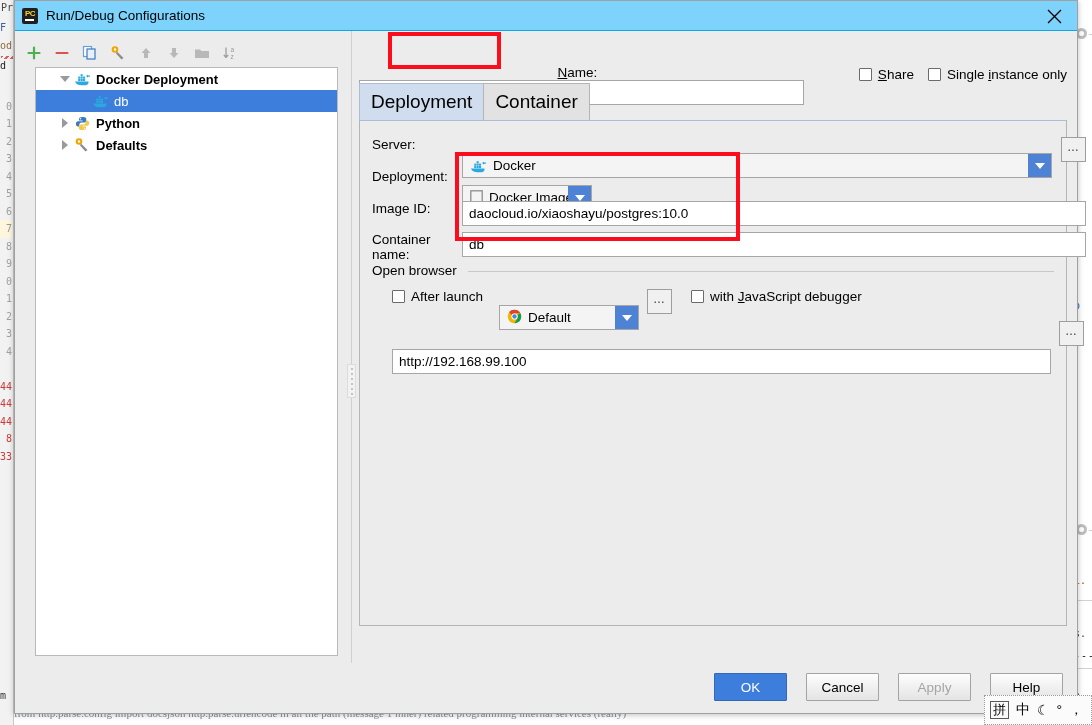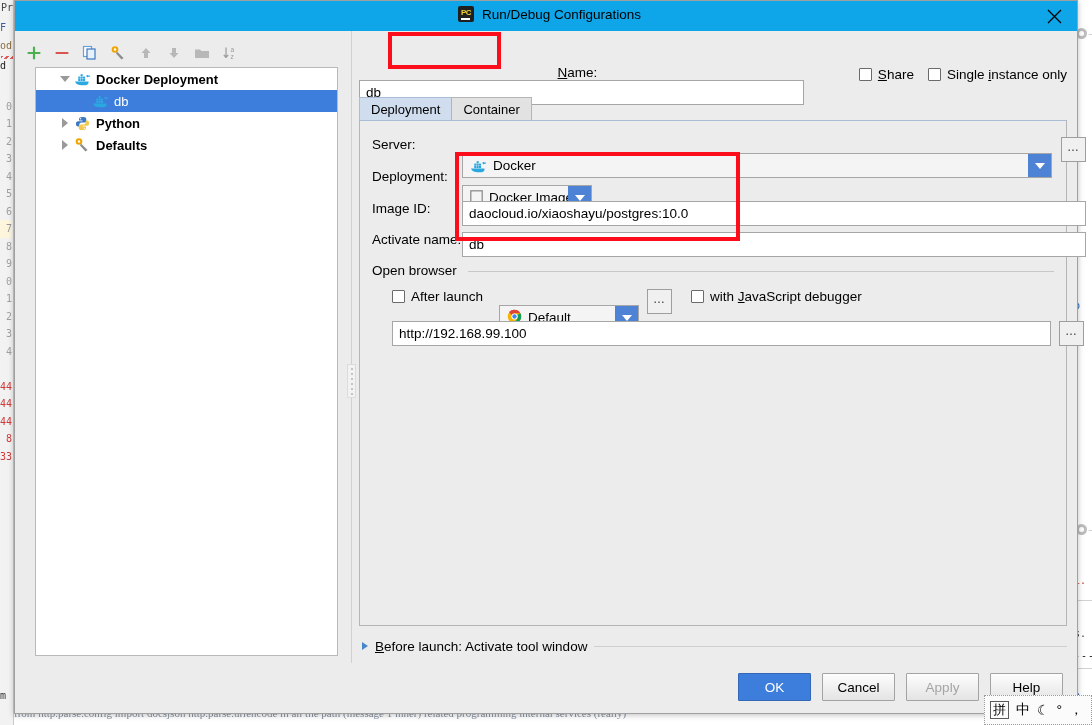--- a/index.html
+++ b/index.html
@@ -117,26 +117,25 @@
     width: 1064px;
     height: 714px;
     background: #ececec;
     border: 1px solid #a0a0a0;
     box-sizing: border-box;
     box-shadow: 0 1px 6px rgba(0,0,0,.25);
   }
   .titlebar {
     position: relative;
     height: 30px;
-    background: #0ea5e9;
-    border-bottom: 4px solid #0ea5e9;
+    background: #7dd3fc;
+    border-bottom: 1px solid #0ea5e9;
     display: flex;
     align-items: center;
     box-sizing: border-box;
-    justify-content: center;
   }
   .title-icon {
     width: 16px; height: 16px;
     margin-left: 7px;
     background: #1f1f1f;
     border-radius: 2px;
     position: relative;
     flex: 0 0 auto;
     display: flex; align-items: center; justify-content: center;
   }
@@ -325,24 +324,24 @@
 
   
   .tabs {
     position: absolute;
     left: 0; top: 66px;
     display: flex;
     align-items: flex-end;
     height: 23px;
   }
   .tab {
-    height: 23px;
+    height: 37px;
     padding: 8px 11px;
     display: flex; align-items: center;
-    font-size: 13px;
+    font-size: 19px;
     border: 1px solid #b5b5b5;
     border-bottom: none;
     box-sizing: border-box;
     background: #e2e2e2;
     margin-right: -1px;
   }
   .tab.active {
     background: #cfddef;
     border-color: #a9bdd6;
   }
@@ -459,21 +458,21 @@
   .footer {
     position: absolute;
     left: 0; bottom: 0;
     width: 100%;
     height: 50px;
     background: #ececec;
   }
   .btn-row {
     position: absolute;
     right: 14px; top: 10px;
-    display: flex; gap: 11px;
+    display: flex; gap: 19px;
   }
   .btn {
     width: 73px; height: 28px;
     border: 1px solid #a3a3a3;
     box-sizing: border-box;
     background: linear-gradient(#fdfdfd, #e4e4e4);
     display: flex; align-items: center; justify-content: center;
     font-size: 13.5px;
     color: #000;
     border-radius: 1px;
@@ -800,21 +799,21 @@
               </div>
           </div>
         </div>
 
         <div class="field-row" style="top:80px;">
           <div class="f-label">Image ID:</div>
           <input class="txtfield" style="width: 624px;" type="text" value="daocloud.io/xiaoshayu/postgres:10.0">
         </div>
 
         <div class="field-row" style="top:111px;">
-          <div class="f-label">Activate name:</div>
+          <div class="f-label">Container name:</div>
           <input class="txtfield" style="width: 624px;" type="text" value="db">
         </div>
 
         <div class="group-title" style="top:142px;">Open browser</div>
         <div class="group-line" style="top:150px; left:108px; right:12px;"></div>
 
         <div class="field-row" style="top:168px; left:32px;">
           <label class="cb-wrap" style="margin-right:16px;">
             <span class="cb"></span>
             <span>After launch</span>
@@ -842,32 +841,27 @@
           <div class="ellipsis-btn">…</div>
 
           <div style="width:19px;"></div>
           <label class="cb-wrap">
             <span class="cb"></span>
             <span>with <u>J</u>avaScript debugger</span>
           </label>
         </div>
 
         <div class="field-row" style="top:200px; left:32px;">
-          <input class="txtfield" style="width: 659px;" type="text" value="http://192.168.99.100">
+          <input class="txtfield" style="width: 659px; margin-top: 28px;" type="text" value="http://192.168.99.100">
           <div style="width:8px;"></div>
           <div class="ellipsis-btn">…</div>
         </div>
 
       </div>
 
-      <div class="before-launch">
-        <div class="bl-tri"></div>
-        <div class="bl-text"><u>B</u>efore launch: Activate tool window</div>
-        <div class="bl-rule"></div>
-      </div>
 
     </div>
   </div>
 
   <div class="footer">
     <div class="btn-row">
       <div class="btn primary">OK</div>
       <div class="btn">Cancel</div>
       <div class="btn disabled">Apply</div>
       <div class="btn">Help</div>

